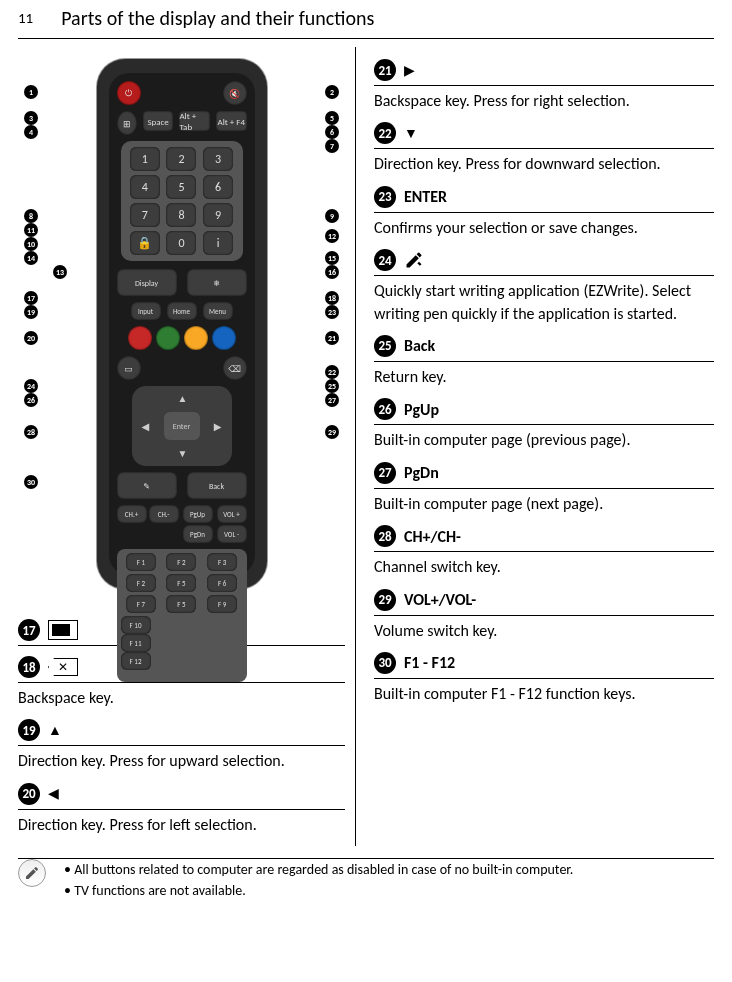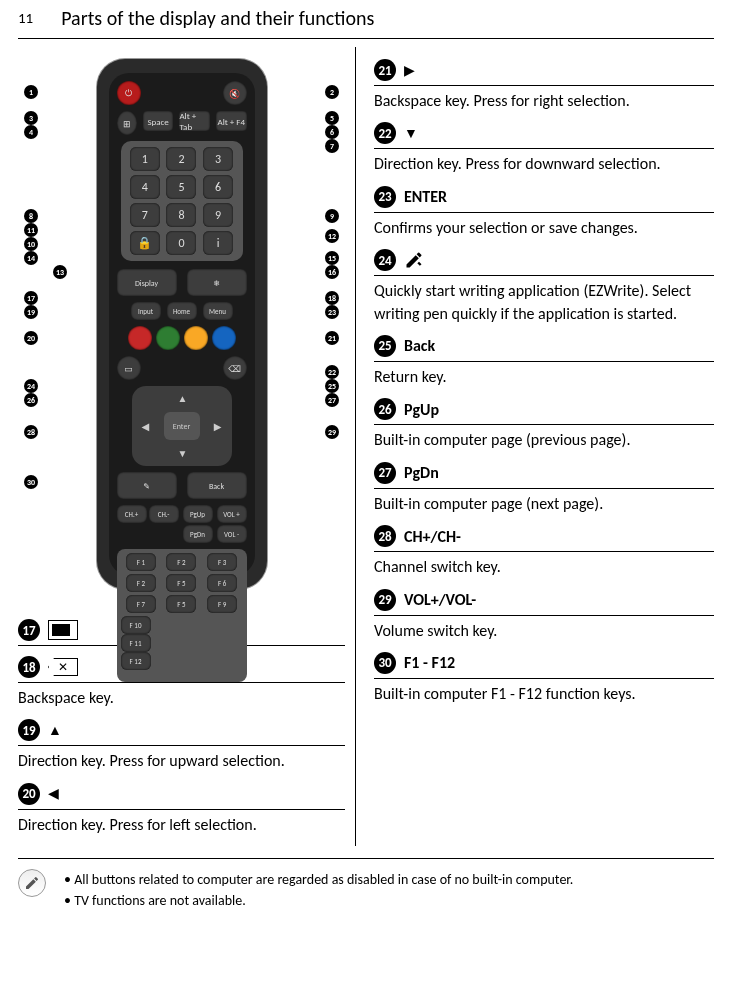--- a/index.html
+++ b/index.html
@@ -189,21 +189,20 @@
     align-items: center;
     justify-content: center;
     clip-path: polygon(20% 0, 100% 0, 100% 100%, 20% 100%, 0 50%);
     font-size: 12px;
   }
   .pen-icon svg { width: 20px; height: 20px; }
 
   .footnote {
     border-top: 1.5px solid #000;
     margin: 12px 18px 0 18px;
-    padding-top: 10px;
     display: flex;
     gap: 18px;
     align-items: flex-start;
     font-size: 14px;
   }
   .note-badge {
     width: 28px; height: 28px;
     border: 1px solid #999;
     border-radius: 50%;
     background: linear-gradient(180deg, #eee, #fff);

